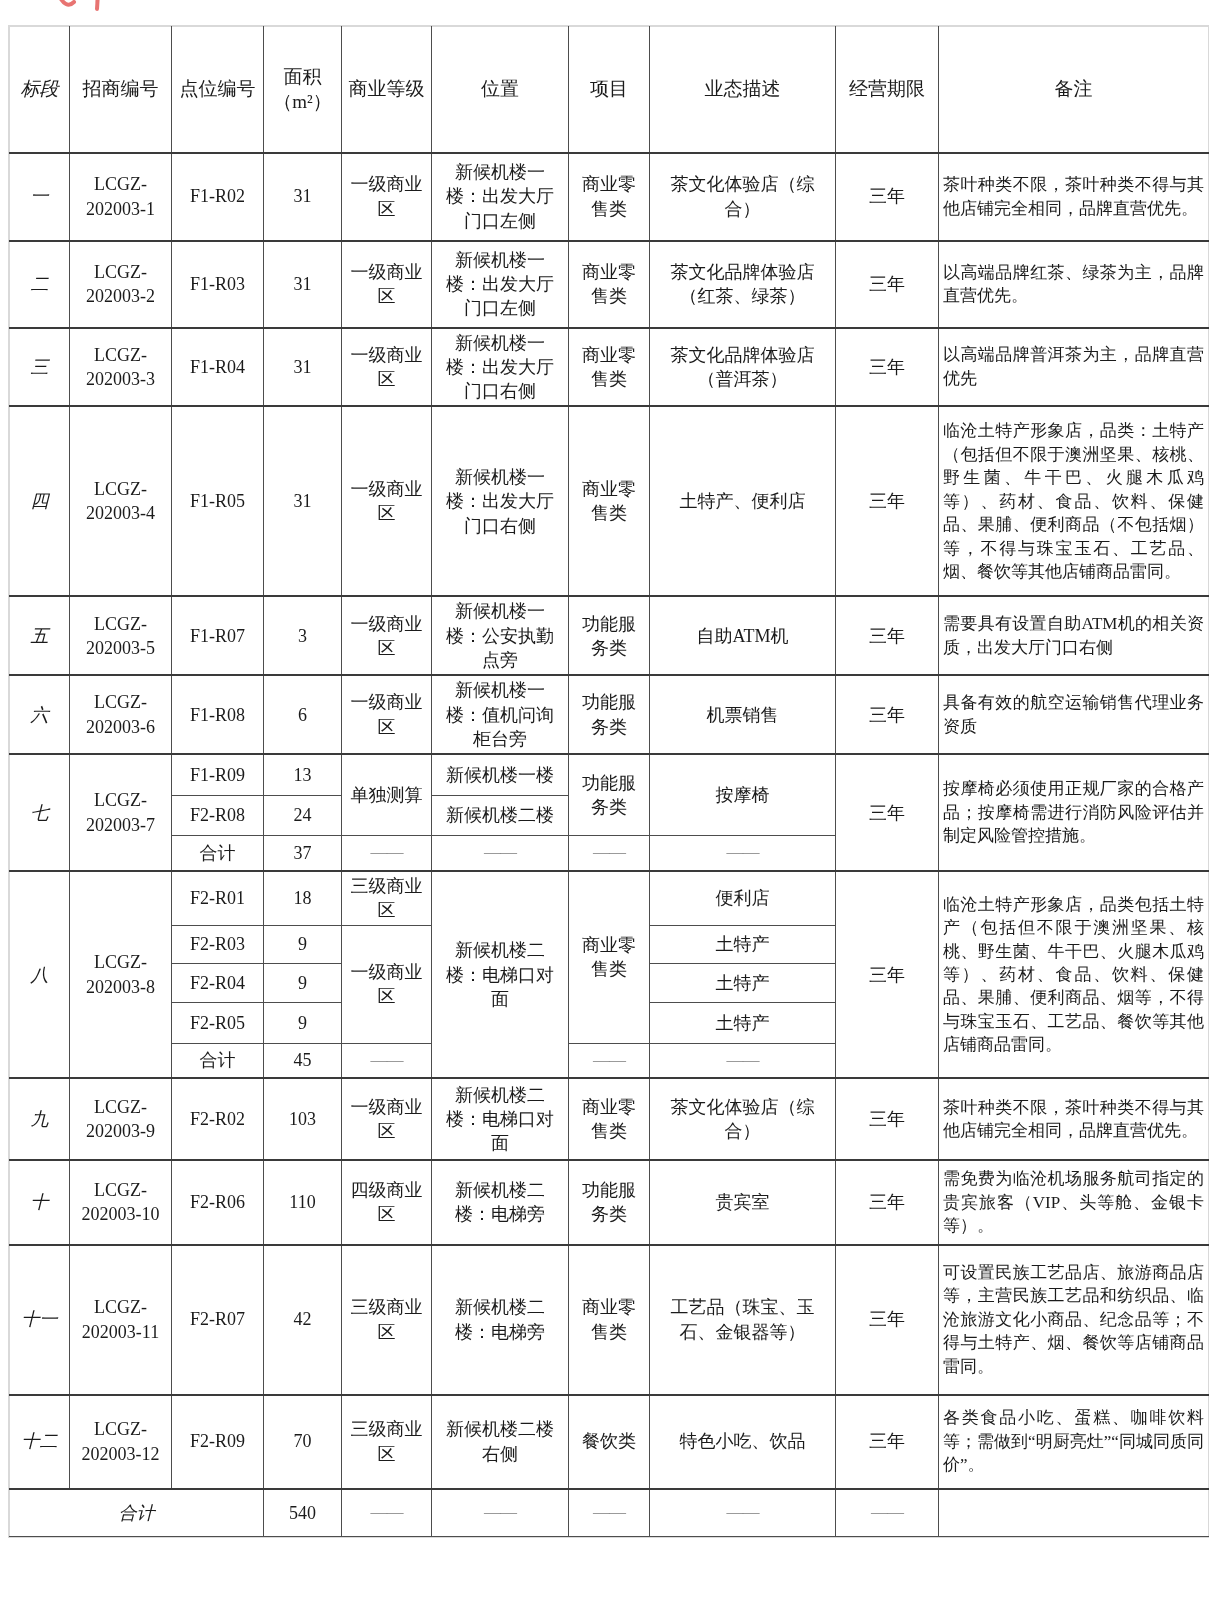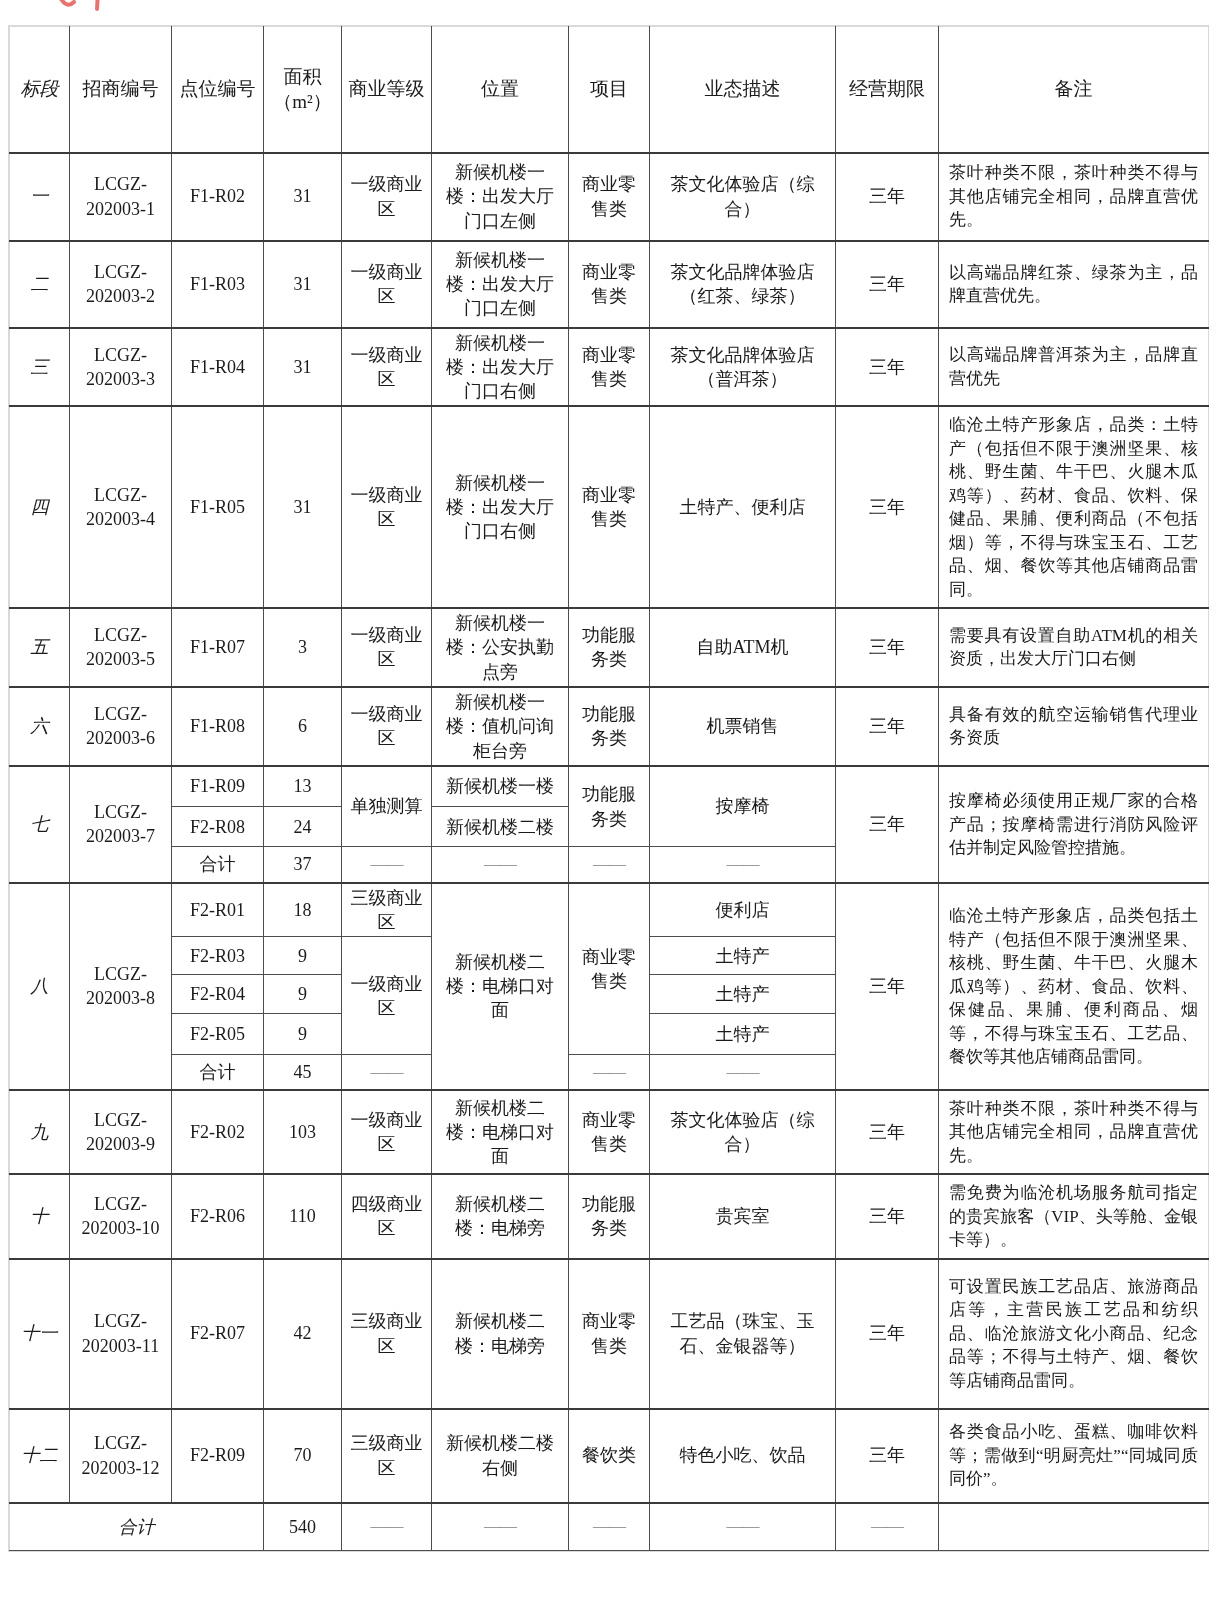--- a/index.html
+++ b/index.html
@@ -31,21 +31,21 @@
     padding:2px 6px;
     word-break:break-word;
     overflow-wrap:break-word;
   }
   thead th { font-weight:normal; font-size:19px; border-top-color:#d9d9d9; }
   tr.sec > th, tr.sec > td { border-top:2px solid #3a3a3a; }
   td.code { padding:2px 11px;margin-top:37px; }
   td.remark {
     text-align:justify; text-align-last:left;
     font-size:17px; line-height:1.38;
-    padding:6px 10px;
+    padding:6px 4px;
   }
   td.dash { color:#8a8a8a; letter-spacing:-1px; font-size:17px; }
   .edge-l { border-left-color:#d9d9d9;font-style:italic; }
   .edge-r { border-right-color:#d9d9d9; }
 </style>
 </head>
 <body>
 
 <svg class="pen-marks" viewBox="0 0 120 14">
   <path d="M18 -6 Q26 10 34 2" fill="none" stroke="#e87472" stroke-width="4" stroke-linecap="round"></path>

